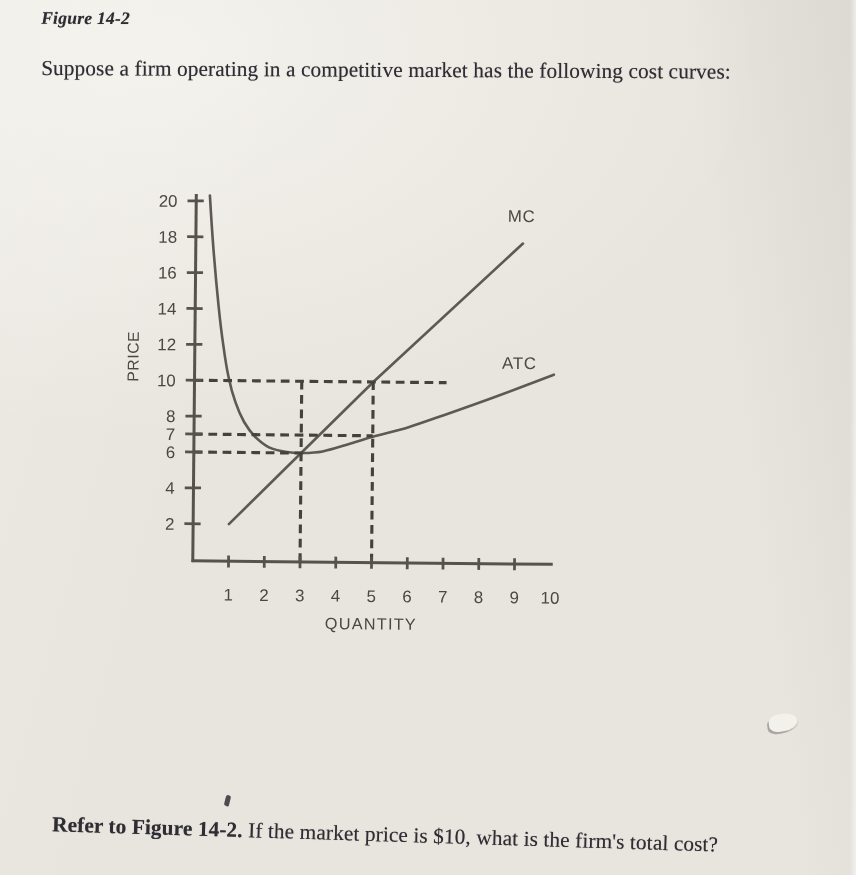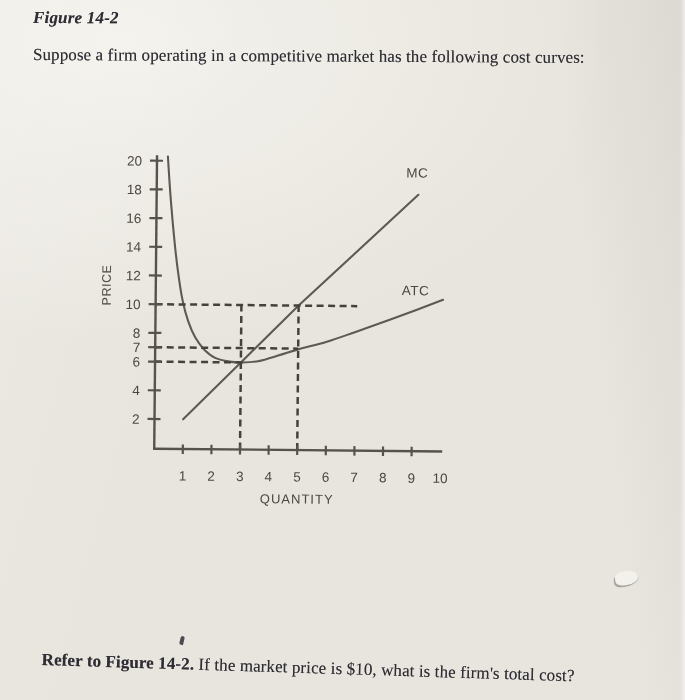--- a/index.html
+++ b/index.html
@@ -10,21 +10,21 @@
       linear-gradient(105deg, rgba(255,255,255,.18) 0%, rgba(255,255,255,0) 30%),
       linear-gradient(262deg, rgba(176,174,168,.22) 0%, rgba(176,174,168,0) 18%),
       #e8e5de;
     font-family:"Liberation Serif","DejaVu Serif",serif;
     color:#2f2d34;
   }
   .edge-strip{position:absolute;right:0;top:0;width:5px;height:100%;
     background:linear-gradient(to right, rgba(255,255,255,0), rgba(255,255,255,.55));}
   .fig-label{
     position:absolute;left:33px;top:8px;
-    font-size:17px;font-weight:bold;font-style:italic;
+    font-size:14px;font-weight:bold;font-style:italic;
     letter-spacing:.2px;transform:rotate(.25deg);transform-origin:0 0;
     text-shadow:0 0 .6px rgba(47,45,52,.55);
   }
   .intro{
     position:absolute;left:33px;top:45px;width:620px;
     font-size:17px;letter-spacing:.1px;transform:rotate(.3deg);transform-origin:0 0;
     text-shadow:0 0 .6px rgba(47,45,52,.5);
   }
   .chart{position:absolute;left:95px;top:140px;width:380px;height:380px;
     transform:rotate(.55deg);transform-origin:40px 20px;}

